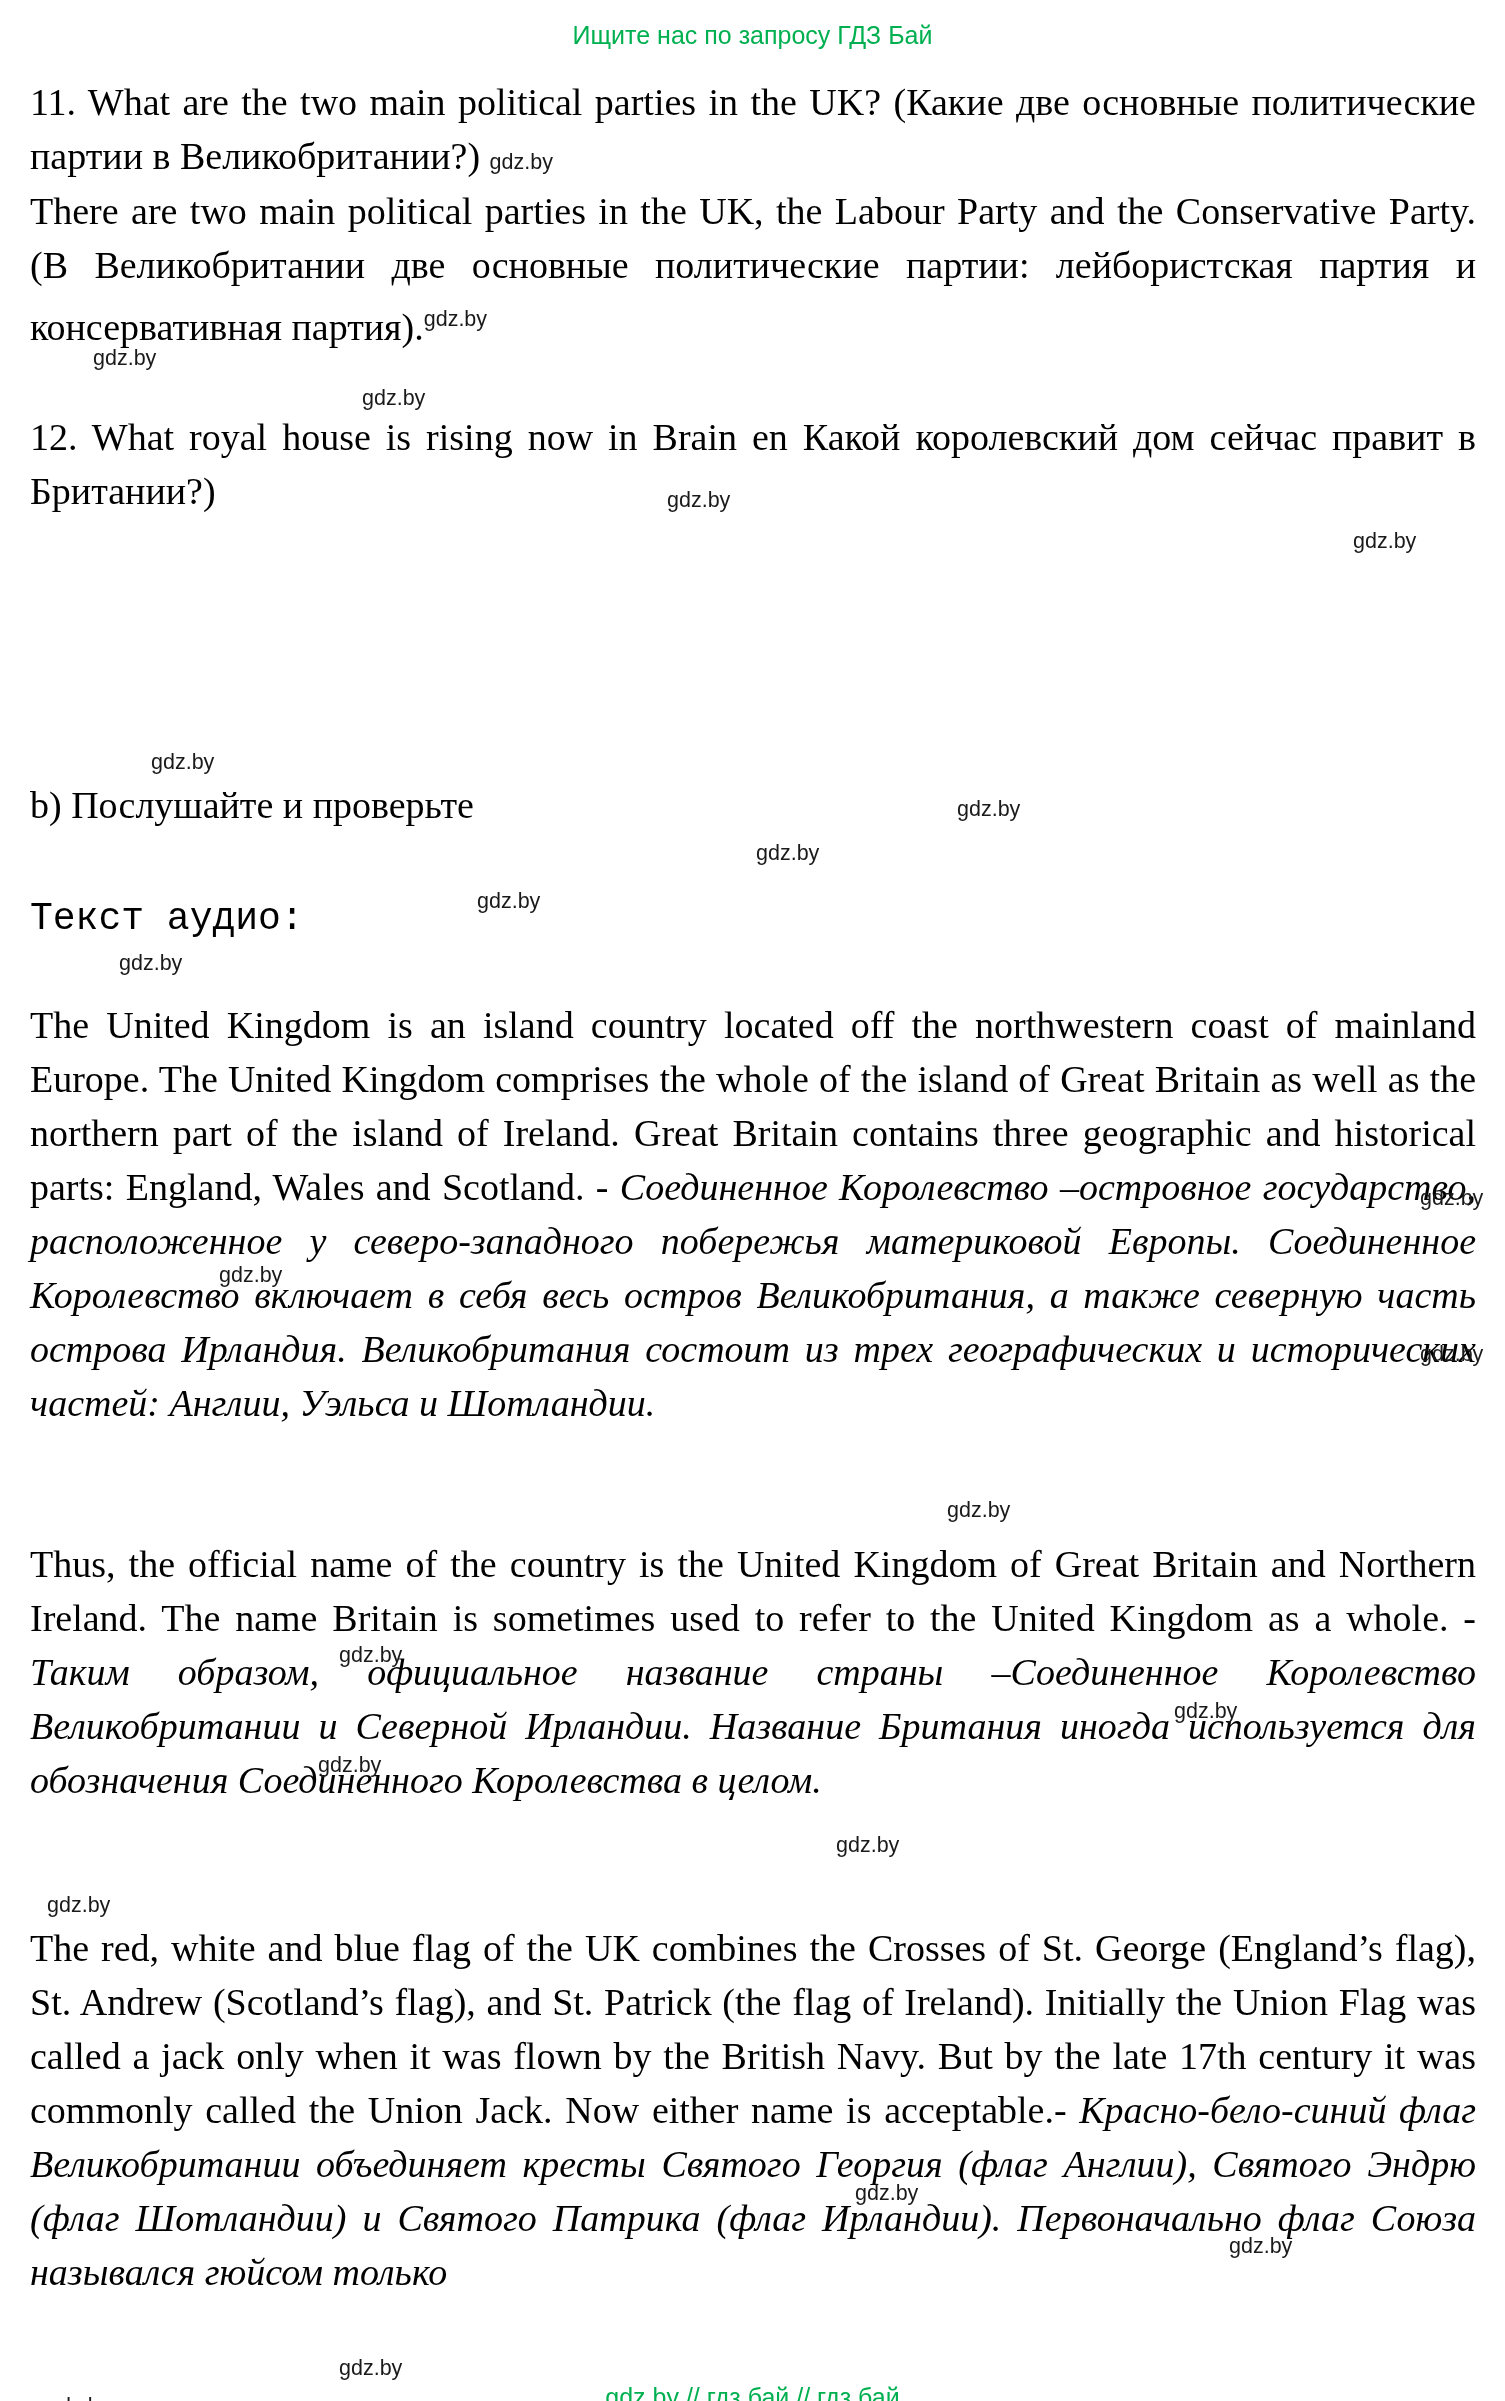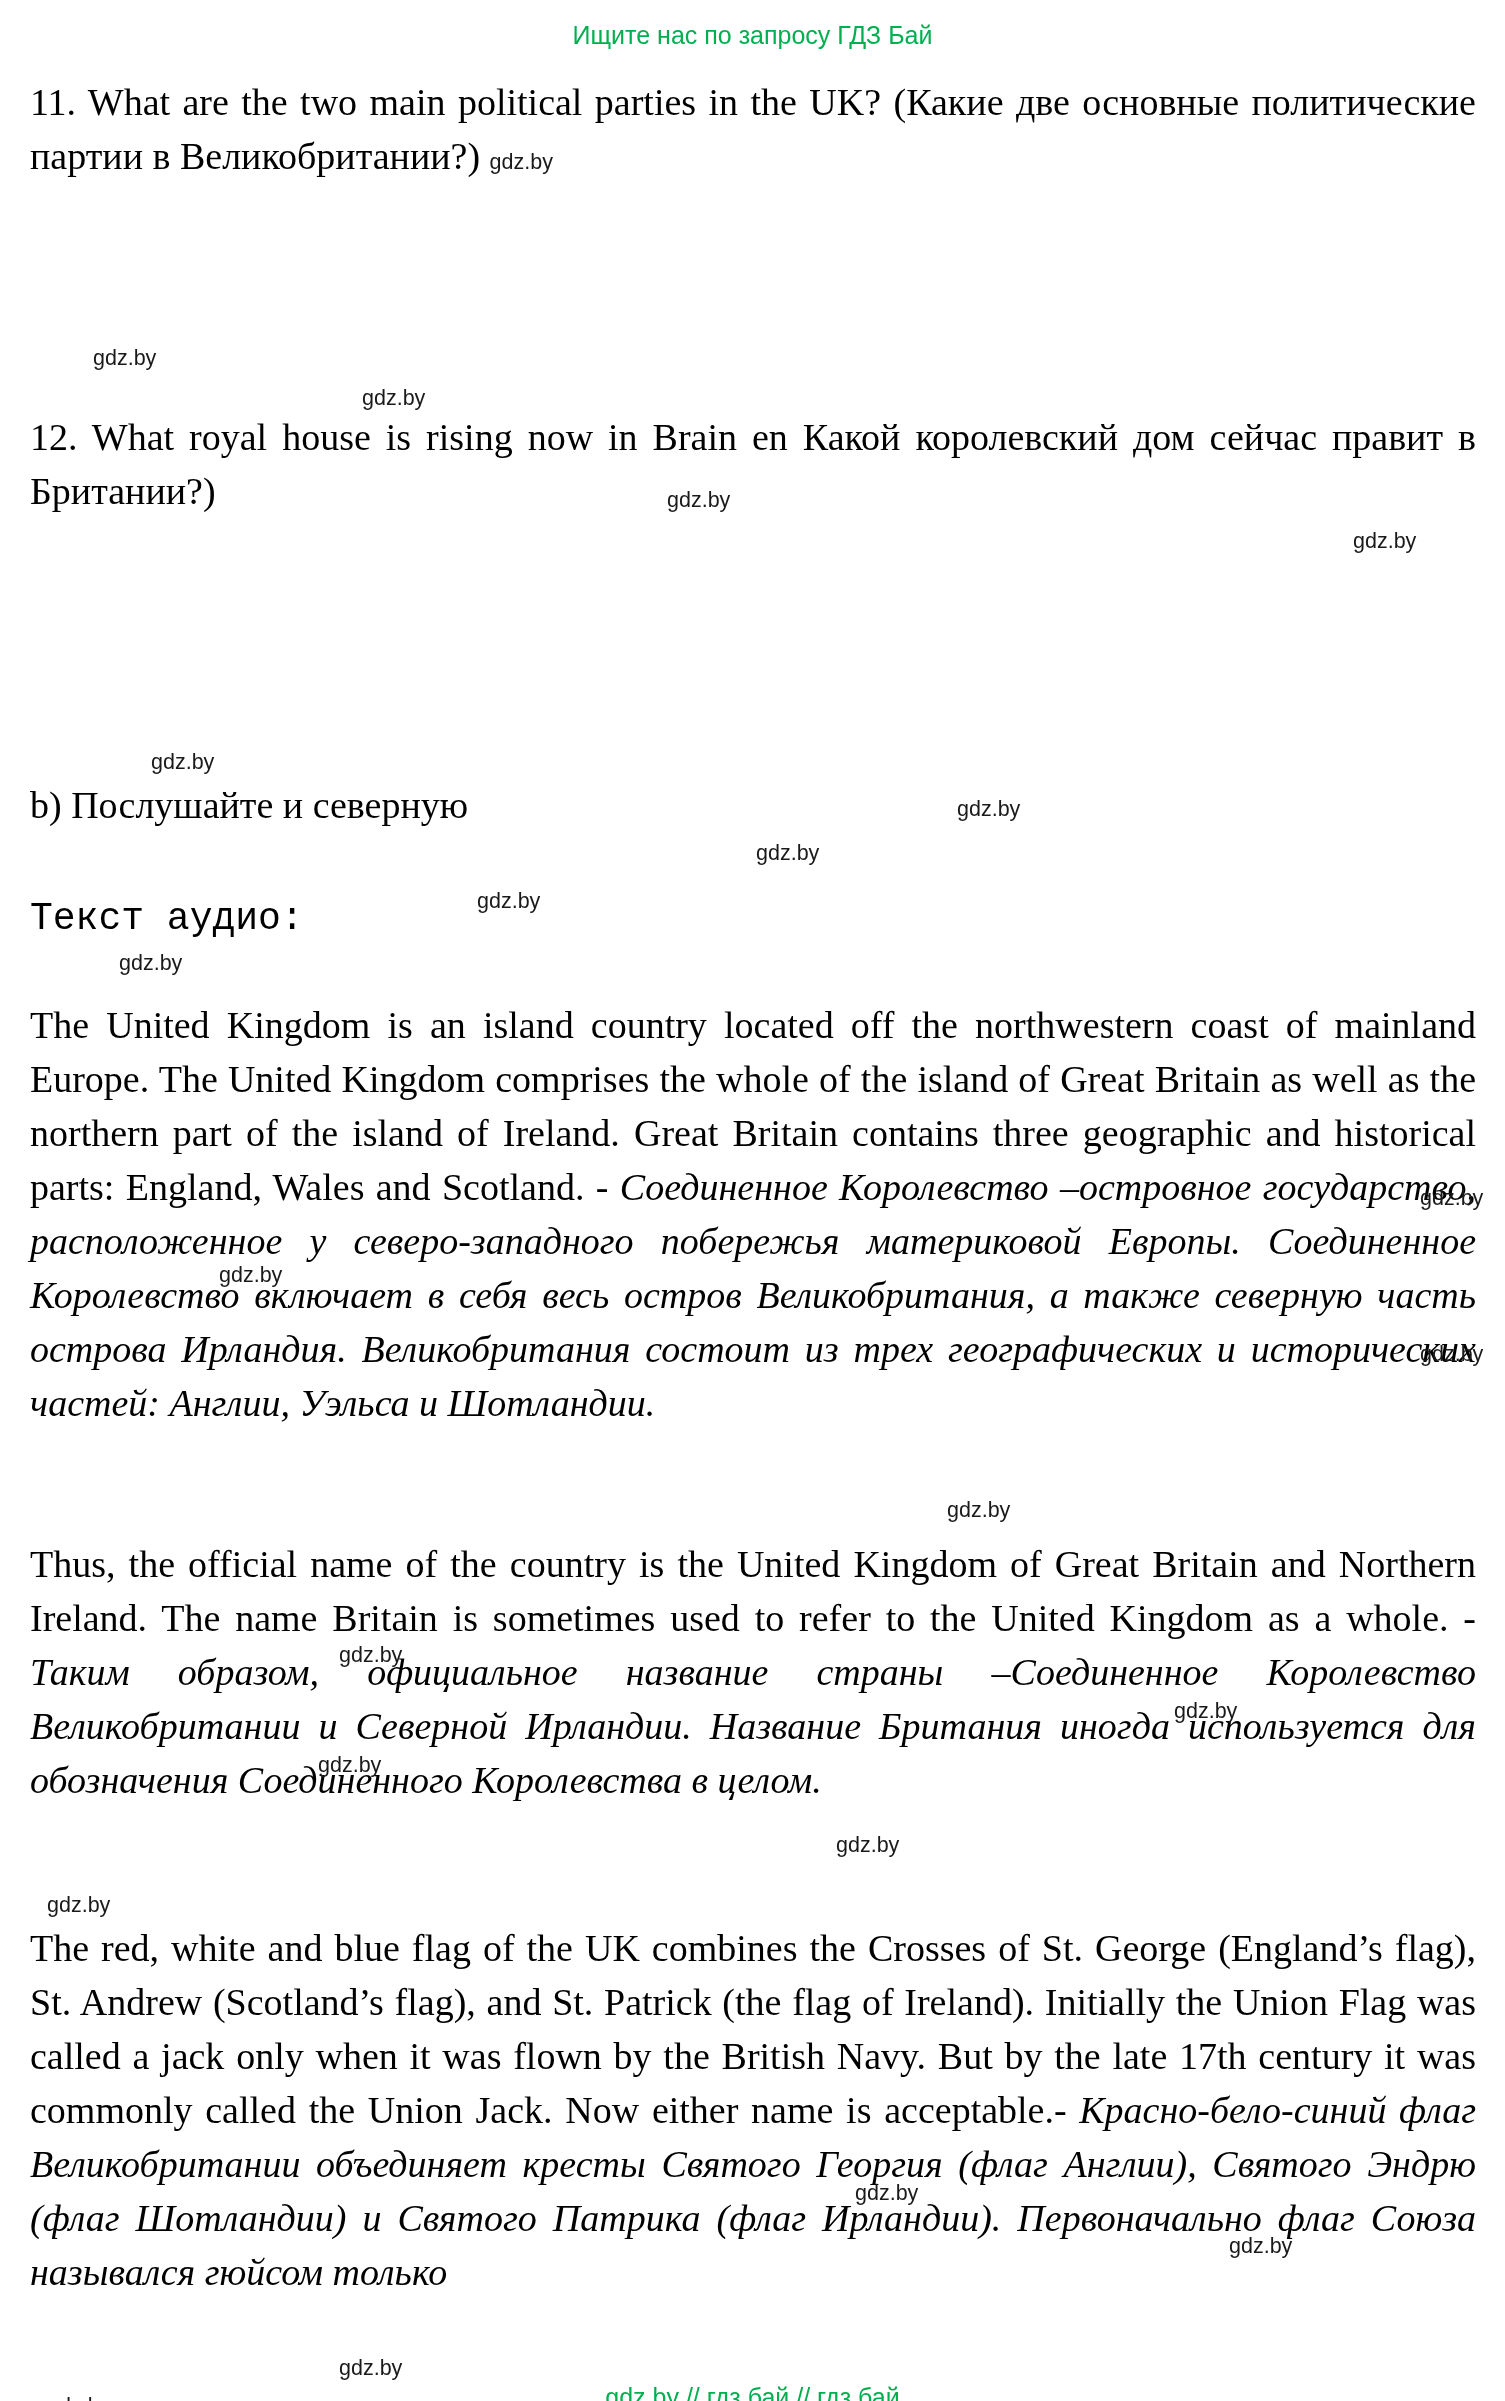--- a/index.html
+++ b/index.html
@@ -51,22 +51,23 @@
   .seg-wm-sup { vertical-align: super; }
   .wm-abs { position: absolute; line-height: 1; }
 </style>
 </head>
 <body>
 
 <div class="banner top">Ищите нас по запросу ГДЗ Бай</div>
 
 <div class="paragraph-layer">
     <p class="body" style="top: 60px;"><span class="seg-normal">11. What are the two main political parties in the UK? (Какие две основные политические партии в Великобритании?) </span><span class="seg-wm">gdz.by</span></p>
+    <p class="body" style="top: 169px;"><span class="seg-normal">There are two main political parties in the UK, the Labour Party and the Conservative Party. (В Великобритании две основные политические партии: лейбористская партия и консервативная партия).</span><span class="seg-wm-sup">gdz.by</span></p>
     <p class="body" style="top: 395px;"><span class="seg-normal">12. What royal house is rising now in Brain en Какой королевский дом сейчас правит в Британии?)</span></p>
-    <p class="body" style="top: 763px;"><span class="seg-normal">b) Послушайте и северную</span></p>
+    <p class="body" style="top: 763px;"><span class="seg-normal">b) Послушайте и проверьте</span></p>
     <p class="body" style="top: 877px; font-family: Liberation Mono, monospace;"><span class="seg-normal">Текст аудио:</span></p>
     <p class="body" style="top: 983px;"><span class="seg-normal">The United Kingdom is an island country located off the northwestern coast of mainland Europe. The United Kingdom comprises the whole of the island of Great Britain as well as the northern part of the island of Ireland. Great Britain contains three geographic and historical parts: England, Wales and Scotland. - </span><span class="seg-italic">Соединенное Королевство –островное государство, расположенное у северо-западного побережья материковой Европы. Соединенное Королевство включает в себя весь остров Великобритания, а также северную часть острова Ирландия. Великобритания состоит из трех географических и исторических частей: Англии, Уэльса и Шотландии.</span></p>
     <p class="body" style="top: 1522px;"><span class="seg-normal">Thus, the official name of the country is the United Kingdom of Great Britain and Northern Ireland. The name Britain is sometimes used to refer to the United Kingdom as a whole. - </span><span class="seg-italic">Таким образом, официальное название страны –Соединенное Королевство Великобритании и Северной Ирландии. Название Британия иногда используется для обозначения Соединенного Королевства в целом.</span></p>
     <p class="body" style="top: 1906px;"><span class="seg-normal">The red, white and blue flag of the UK combines the Crosses of St. George (England’s flag), St. Andrew (Scotland’s flag), and St. Patrick (the flag of Ireland). Initially the Union Flag was called a jack only when it was flown by the British Navy. But by the late 17th century it was commonly called the Union Jack. Now either name is acceptable.- </span><span class="seg-italic">Красно-бело-синий флаг Великобритании объединяет кресты Святого Георгия (флаг Англии), Святого Эндрю (флаг Шотландии) и Святого Патрика (флаг Ирландии). Первоначально флаг Союза назывался гюйсом только</span></p>
   </div>
 
 <div class="watermark-layer">
     <span class="wm-abs" style="left: 93px; top: 318px;">gdz.by</span>
     <span class="wm-abs" style="left: 362px; top: 358px;">gdz.by</span>
     <span class="wm-abs" style="left: 667px; top: 460px;">gdz.by</span>

